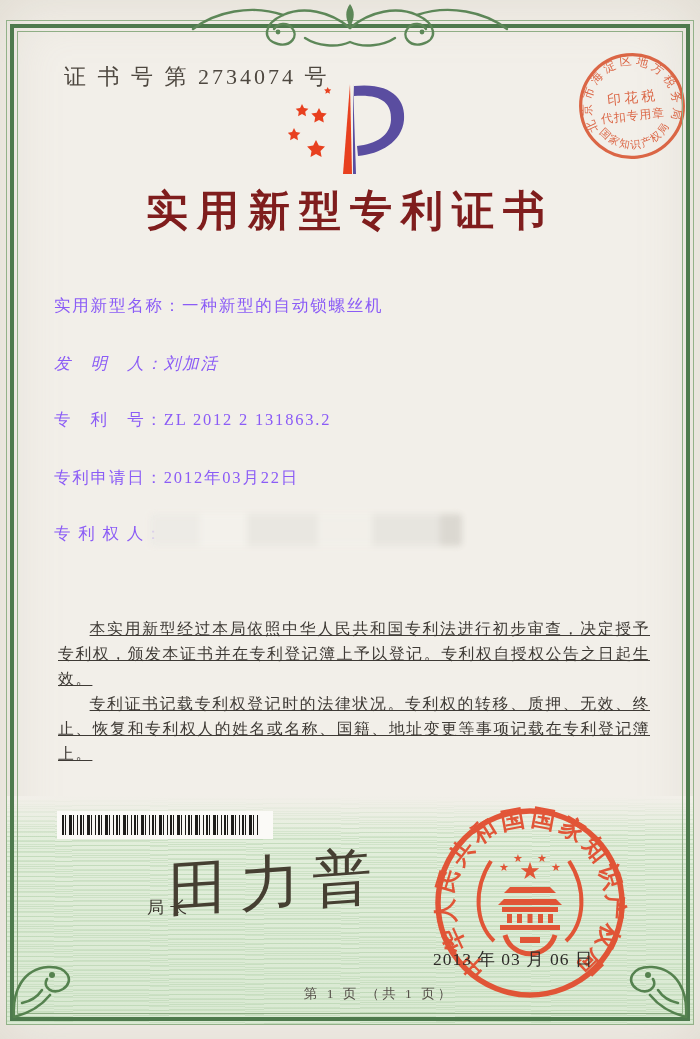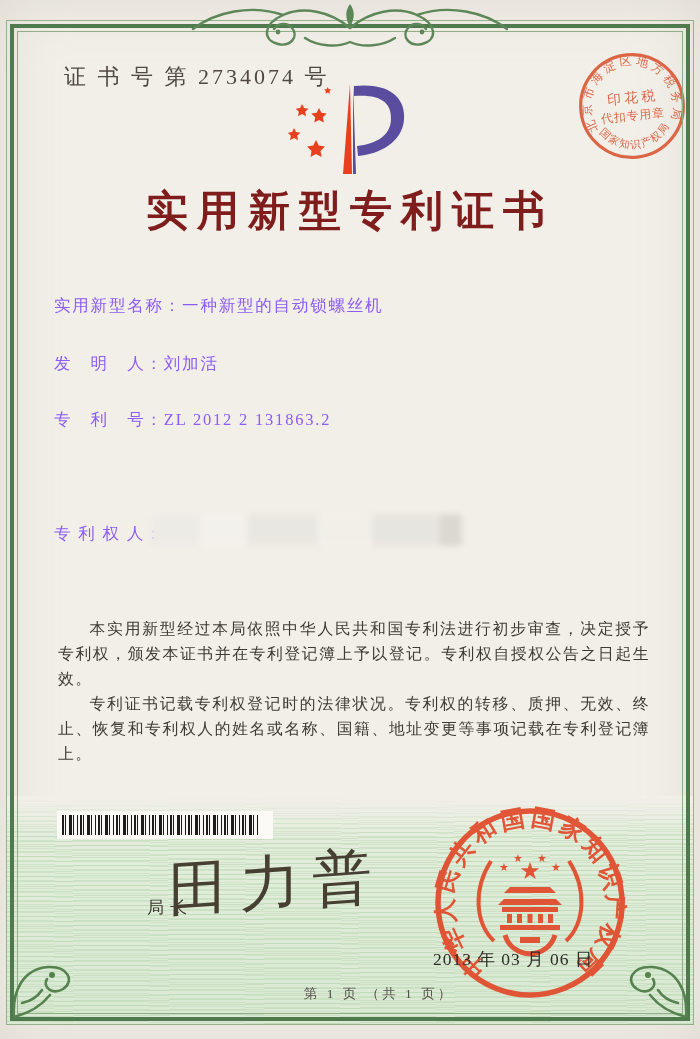--- a/index.html
+++ b/index.html
@@ -29,28 +29,28 @@
   .corner{position:absolute;bottom:18px;z-index:6;}
   .corner.left{left:8px;}
   .corner.right{right:8px;transform:scaleX(-1);}
   
   .layer{position:absolute;z-index:3;color:#403b36;}
   .cert-no{left:64px;top:62px;font-size:22px;letter-spacing:3px;color:#4e4840;}
   .logo{left:288px;top:82px;}
   .title{left:0;top:183px;width:100%;text-align:center;font-size:42px;font-weight:bold;
          letter-spacing:9px;color:#7f1d1d;}
   .field{left:54px;font-size:16.5px;letter-spacing:1.8px;color:#8b5cf6;white-space:nowrap;}
-  .f-name{top:295px;} .f-inv{top:353px;} .f-no{top:409px;} .f-file{top:467px;}
+  .f-name{top:295px;} .f-inv{top:353px;font-style:italic;} .f-no{top:409px;} .f-file{top:467px;}
   .f-holder{top:523px;} .f-grant{top:582px;}
   .redact{position:absolute;left:150px;top:514px;width:312px;height:32px;z-index:4;
     filter:blur(3px);opacity:.95;border-radius:3px;
     background:linear-gradient(90deg,#edebe6 0 16%,#f4f2ec 16% 31%,#e9e7e1 31% 54%,#f2f0ea 54% 71%,#e7e5df 71% 93%,#dad7d0 93% 100%);}
   .paras{left:58px;top:616px;width:592px;}
   .paras p{margin:0;text-indent:2em;font-size:15.8px;line-height:25px;letter-spacing:1.4px;
-           text-align:justify;color:#3e3a35;}
+           text-align:justify;color:#3e3a35;text-decoration:underline;}
   
   .barcode-strip{position:absolute;left:57px;top:811px;width:216px;height:28px;background:#fbfaf7;z-index:3;}
   .barcode{position:absolute;left:5px;top:4px;width:198px;height:20px;
     background:repeating-linear-gradient(90deg,#1d1c1a 0 2px,#f8f7f4 2px 3px,#1d1c1a 3px 4px,#f8f7f4 4px 7px,#1d1c1a 7px 10px,#f8f7f4 10px 11px,#1d1c1a 11px 12px,#f8f7f4 12px 15px,#1d1c1a 15px 16px,#f8f7f4 16px 18px);}
   
   .director{left:107px;top:896px;font-size:17px;letter-spacing:6px;color:#3b372f;z-index:3;margin-left:40px;}
   .signature{left:168px;top:843px;width:220px;font-size:60px;color:#463f32;z-index:3;
     letter-spacing:12px;transform:rotate(-4deg) skewX(-4deg);white-space:nowrap;}
   
   .tax-stamp{position:absolute;left:566px;top:40px;z-index:4;opacity:.88;transform:rotate(-6deg);}
@@ -133,20 +133,21 @@
     </text>
     <text x="72" y="68" font-size="15" text-anchor="middle" fill="#d85430">印 花 税</text>
     <text x="72" y="87" font-size="13" text-anchor="middle" letter-spacing="1" fill="#d85430">代扣专用章</text>
   </svg>
 
   <div class="layer title">实用新型专利证书</div>
 
   <div class="layer field f-name"><span>实用新型名称：</span><span>一种新型的自动锁螺丝机</span></div>
   <div class="layer field f-inv"><span>发　明　人：</span><span>刘加活</span></div>
   <div class="layer field f-no"><span>专　利　号：</span><span>ZL 2012 2 131863.2</span></div>
+  <div class="layer field f-file"><span>专利申请日：</span><span>2012年03月22日</span></div>
   <div class="layer field f-holder"><span>专 利 权 人：</span><span></span></div>
   <div class="redact"></div>
 
   <div class="layer paras">
     <p>本实用新型经过本局依照中华人民共和国专利法进行初步审查，决定授予专利权，颁发本证书并在专利登记簿上予以登记。专利权自授权公告之日起生效。</p>
     <p>专利证书记载专利权登记时的法律状况。专利权的转移、质押、无效、终止、恢复和专利权人的姓名或名称、国籍、地址变更等事项记载在专利登记簿上。</p>
   </div>
 
   <div class="barcode-strip">
     <div class="barcode"></div>

